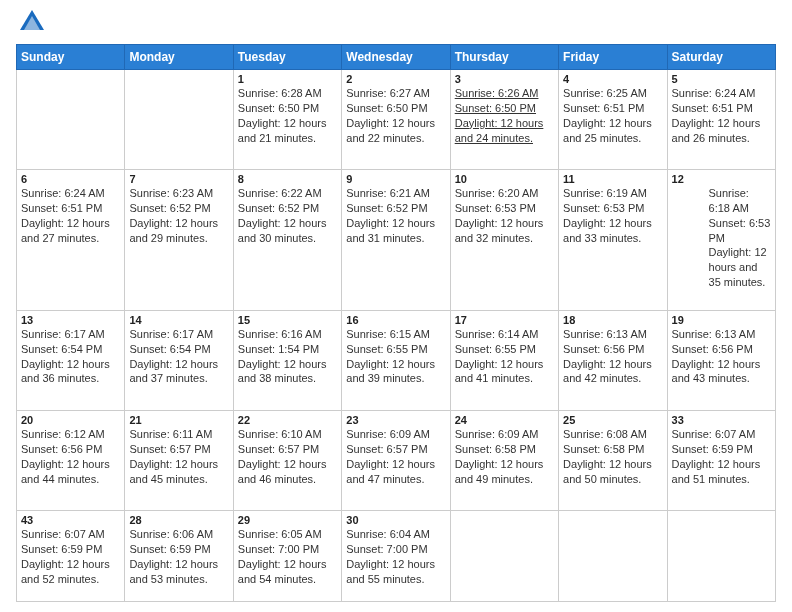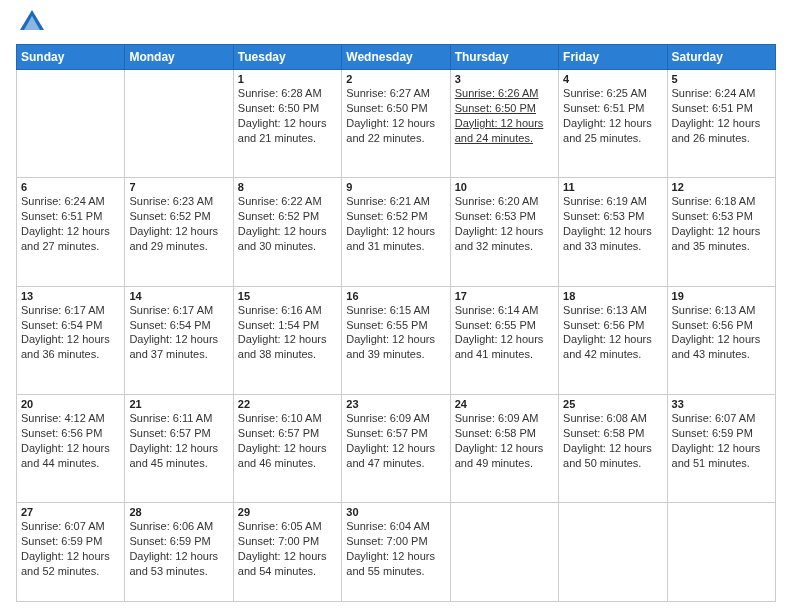--- a/index.html
+++ b/index.html
@@ -202,21 +202,21 @@
 Daylight: 12 hours and 32 minutes.</div>
           </td>
           <td>
             <span class="day-num">11</span>
             <div class="day-info" style="white-space: pre-line;">Sunrise: 6:19 AM
 Sunset: 6:53 PM
 Daylight: 12 hours and 33 minutes.</div>
           </td>
           <td>
             <span class="day-num">12</span>
-            <div class="day-info" style="white-space: pre-line;">Sunrise: 6:18 AM
+            <div class="day-info" style="white-space: pre-line; margin-left: 37px;">Sunrise: 6:18 AM
 Sunset: 6:53 PM
 Daylight: 12 hours and 35 minutes.</div>
           </td>
         </tr>
         <tr>
           <td>
             <span class="day-num">13</span>
             <div class="day-info" style="white-space: pre-line;">Sunrise: 6:17 AM
 Sunset: 6:54 PM
 Daylight: 12 hours and 36 minutes.</div>
@@ -254,21 +254,21 @@
           <td>
             <span class="day-num">19</span>
             <div class="day-info" style="white-space: pre-line;">Sunrise: 6:13 AM
 Sunset: 6:56 PM
 Daylight: 12 hours and 43 minutes.</div>
           </td>
         </tr>
         <tr>
           <td>
             <span class="day-num">20</span>
-            <div class="day-info" style="white-space: pre-line;">Sunrise: 4:12 AM
+            <div class="day-info" style="white-space: pre-line;">Sunrise: 6:12 AM
 Sunset: 6:56 PM
 Daylight: 12 hours and 44 minutes.</div>
           </td>
           <td>
             <span class="day-num">21</span>
             <div class="day-info" style="white-space: pre-line;">Sunrise: 6:11 AM
 Sunset: 6:57 PM
 Daylight: 12 hours and 45 minutes.</div>
           </td>
           <td>
@@ -297,21 +297,21 @@
           </td>
           <td>
             <span class="day-num">33</span>
             <div class="day-info" style="white-space: pre-line;">Sunrise: 6:07 AM
 Sunset: 6:59 PM
 Daylight: 12 hours and 51 minutes.</div>
           </td>
         </tr>
         <tr class="row-last">
           <td>
-            <span class="day-num">27</span>
+            <span class="day-num">43</span>
             <div class="day-info" style="white-space: pre-line;">Sunrise: 6:07 AM
 Sunset: 6:59 PM
 Daylight: 12 hours and 52 minutes.</div>
           </td>
           <td>
             <span class="day-num">28</span>
             <div class="day-info" style="white-space: pre-line;">Sunrise: 6:06 AM
 Sunset: 6:59 PM
 Daylight: 12 hours and 53 minutes.</div>
           </td>

